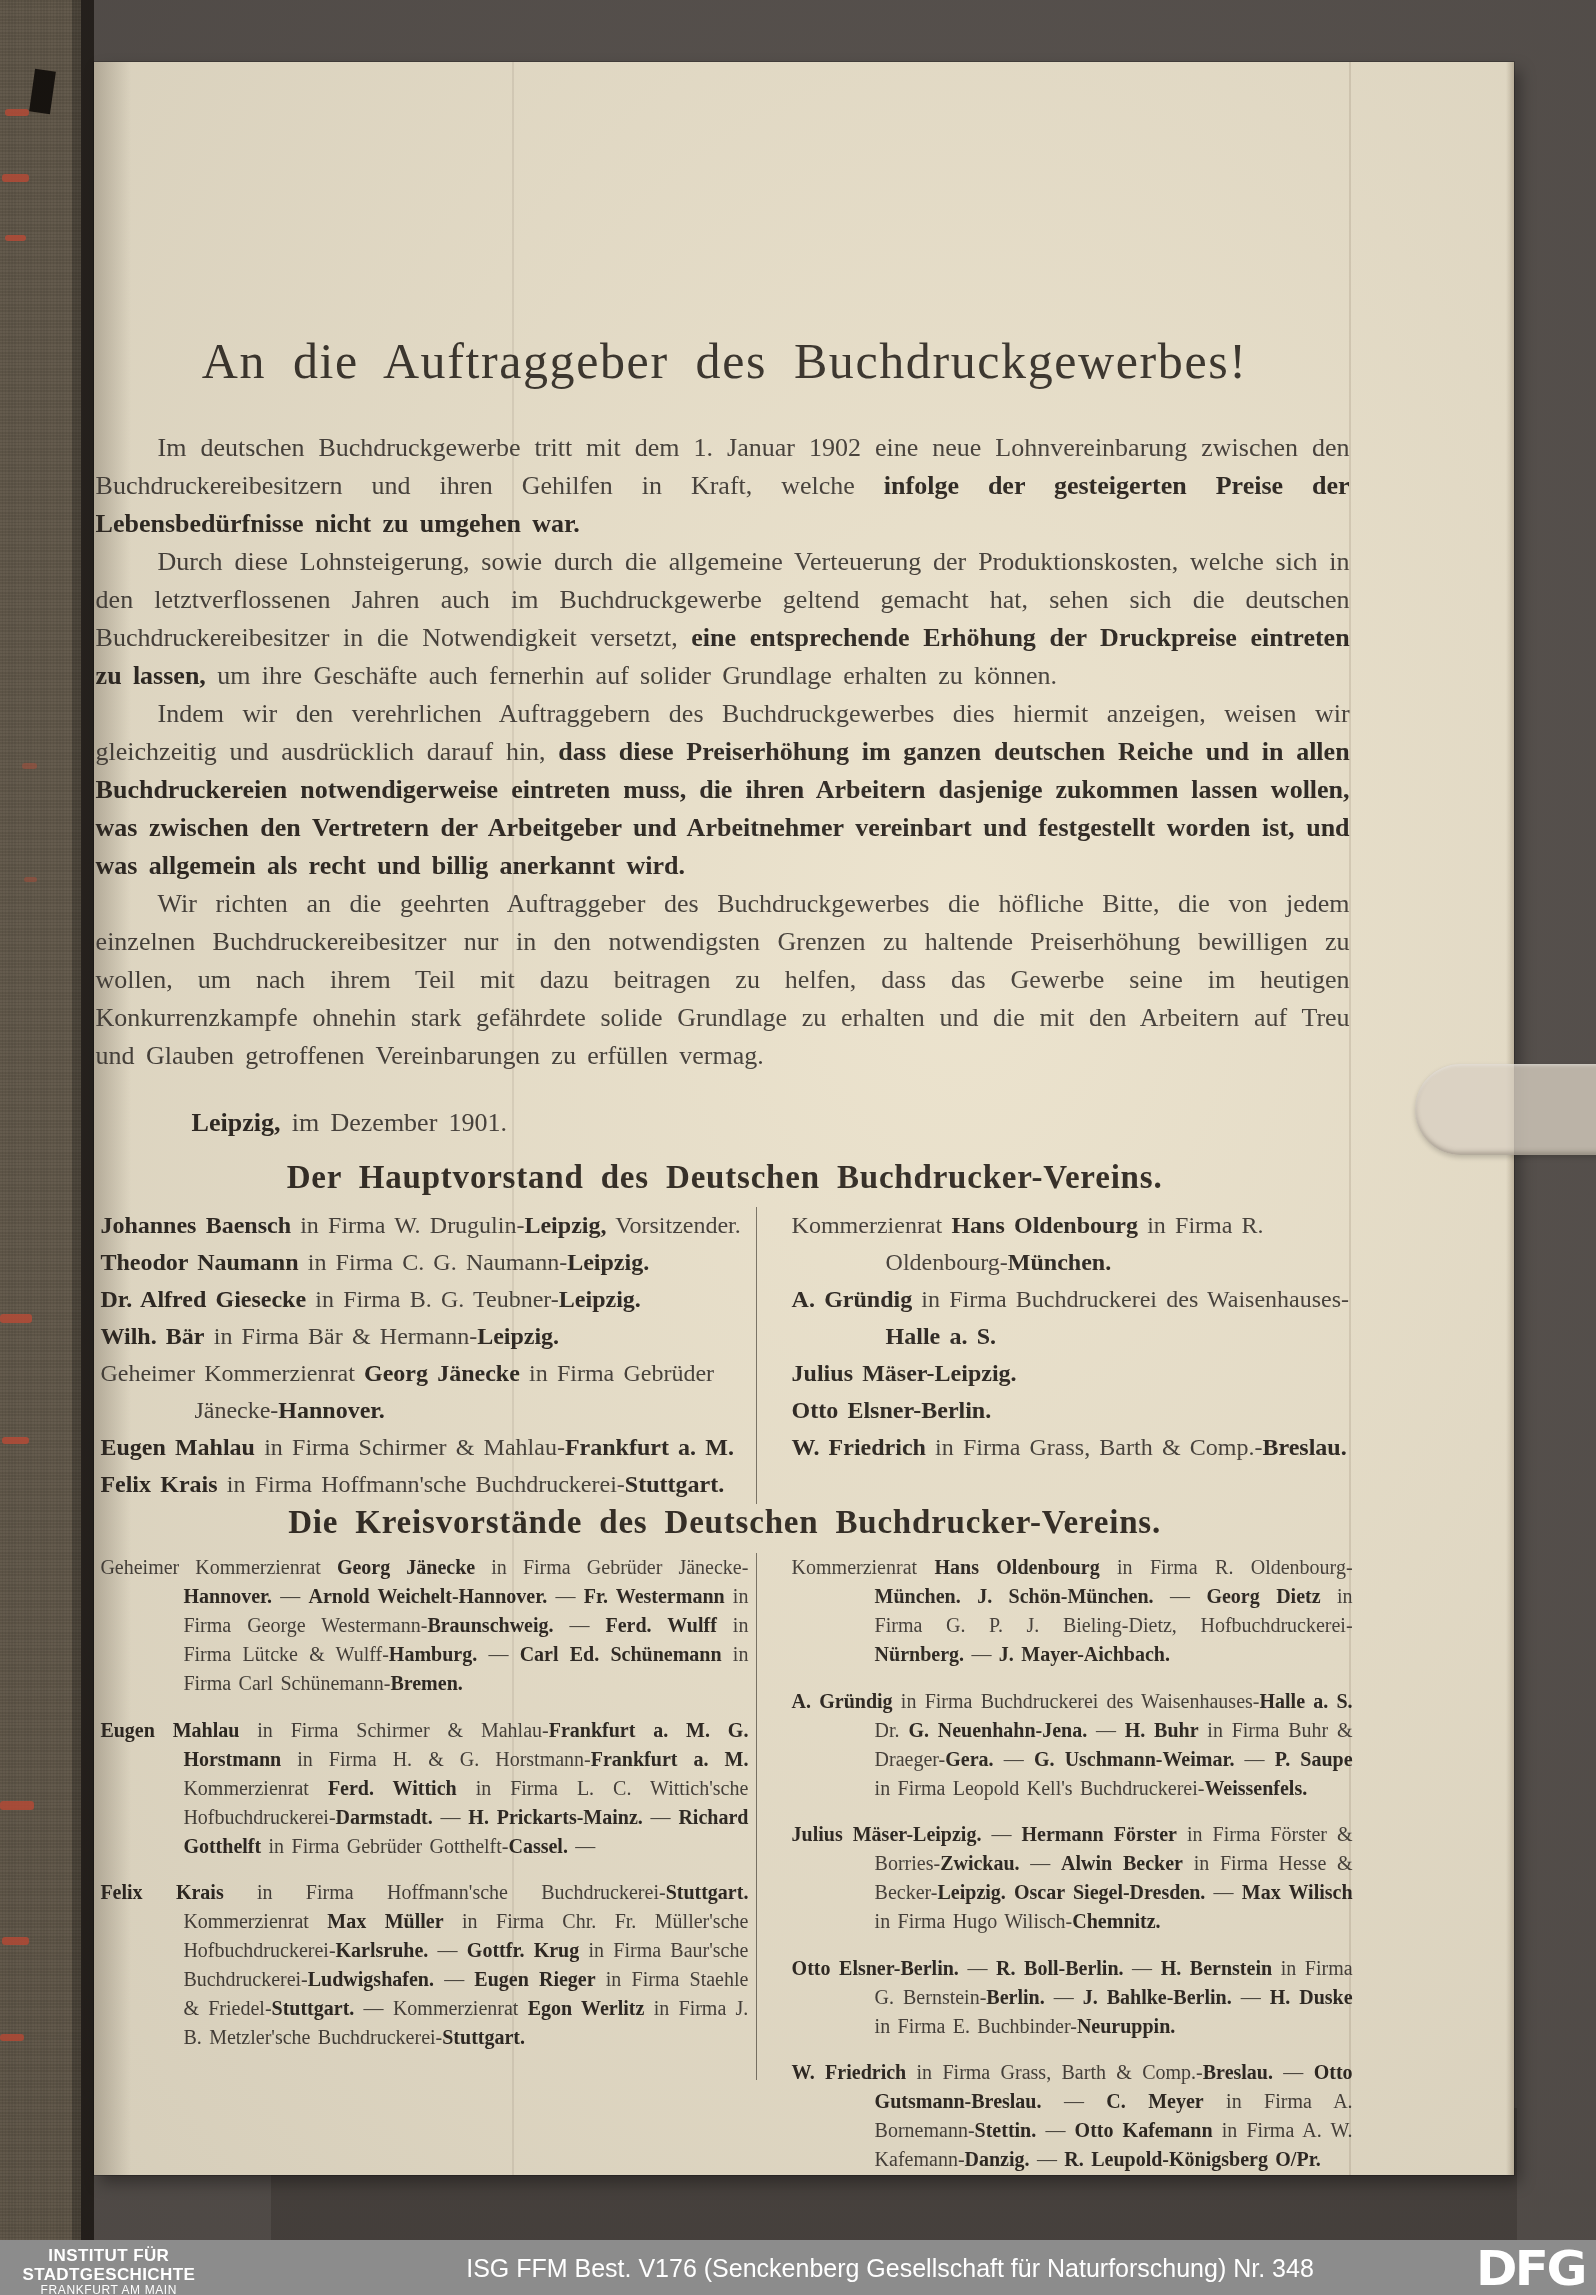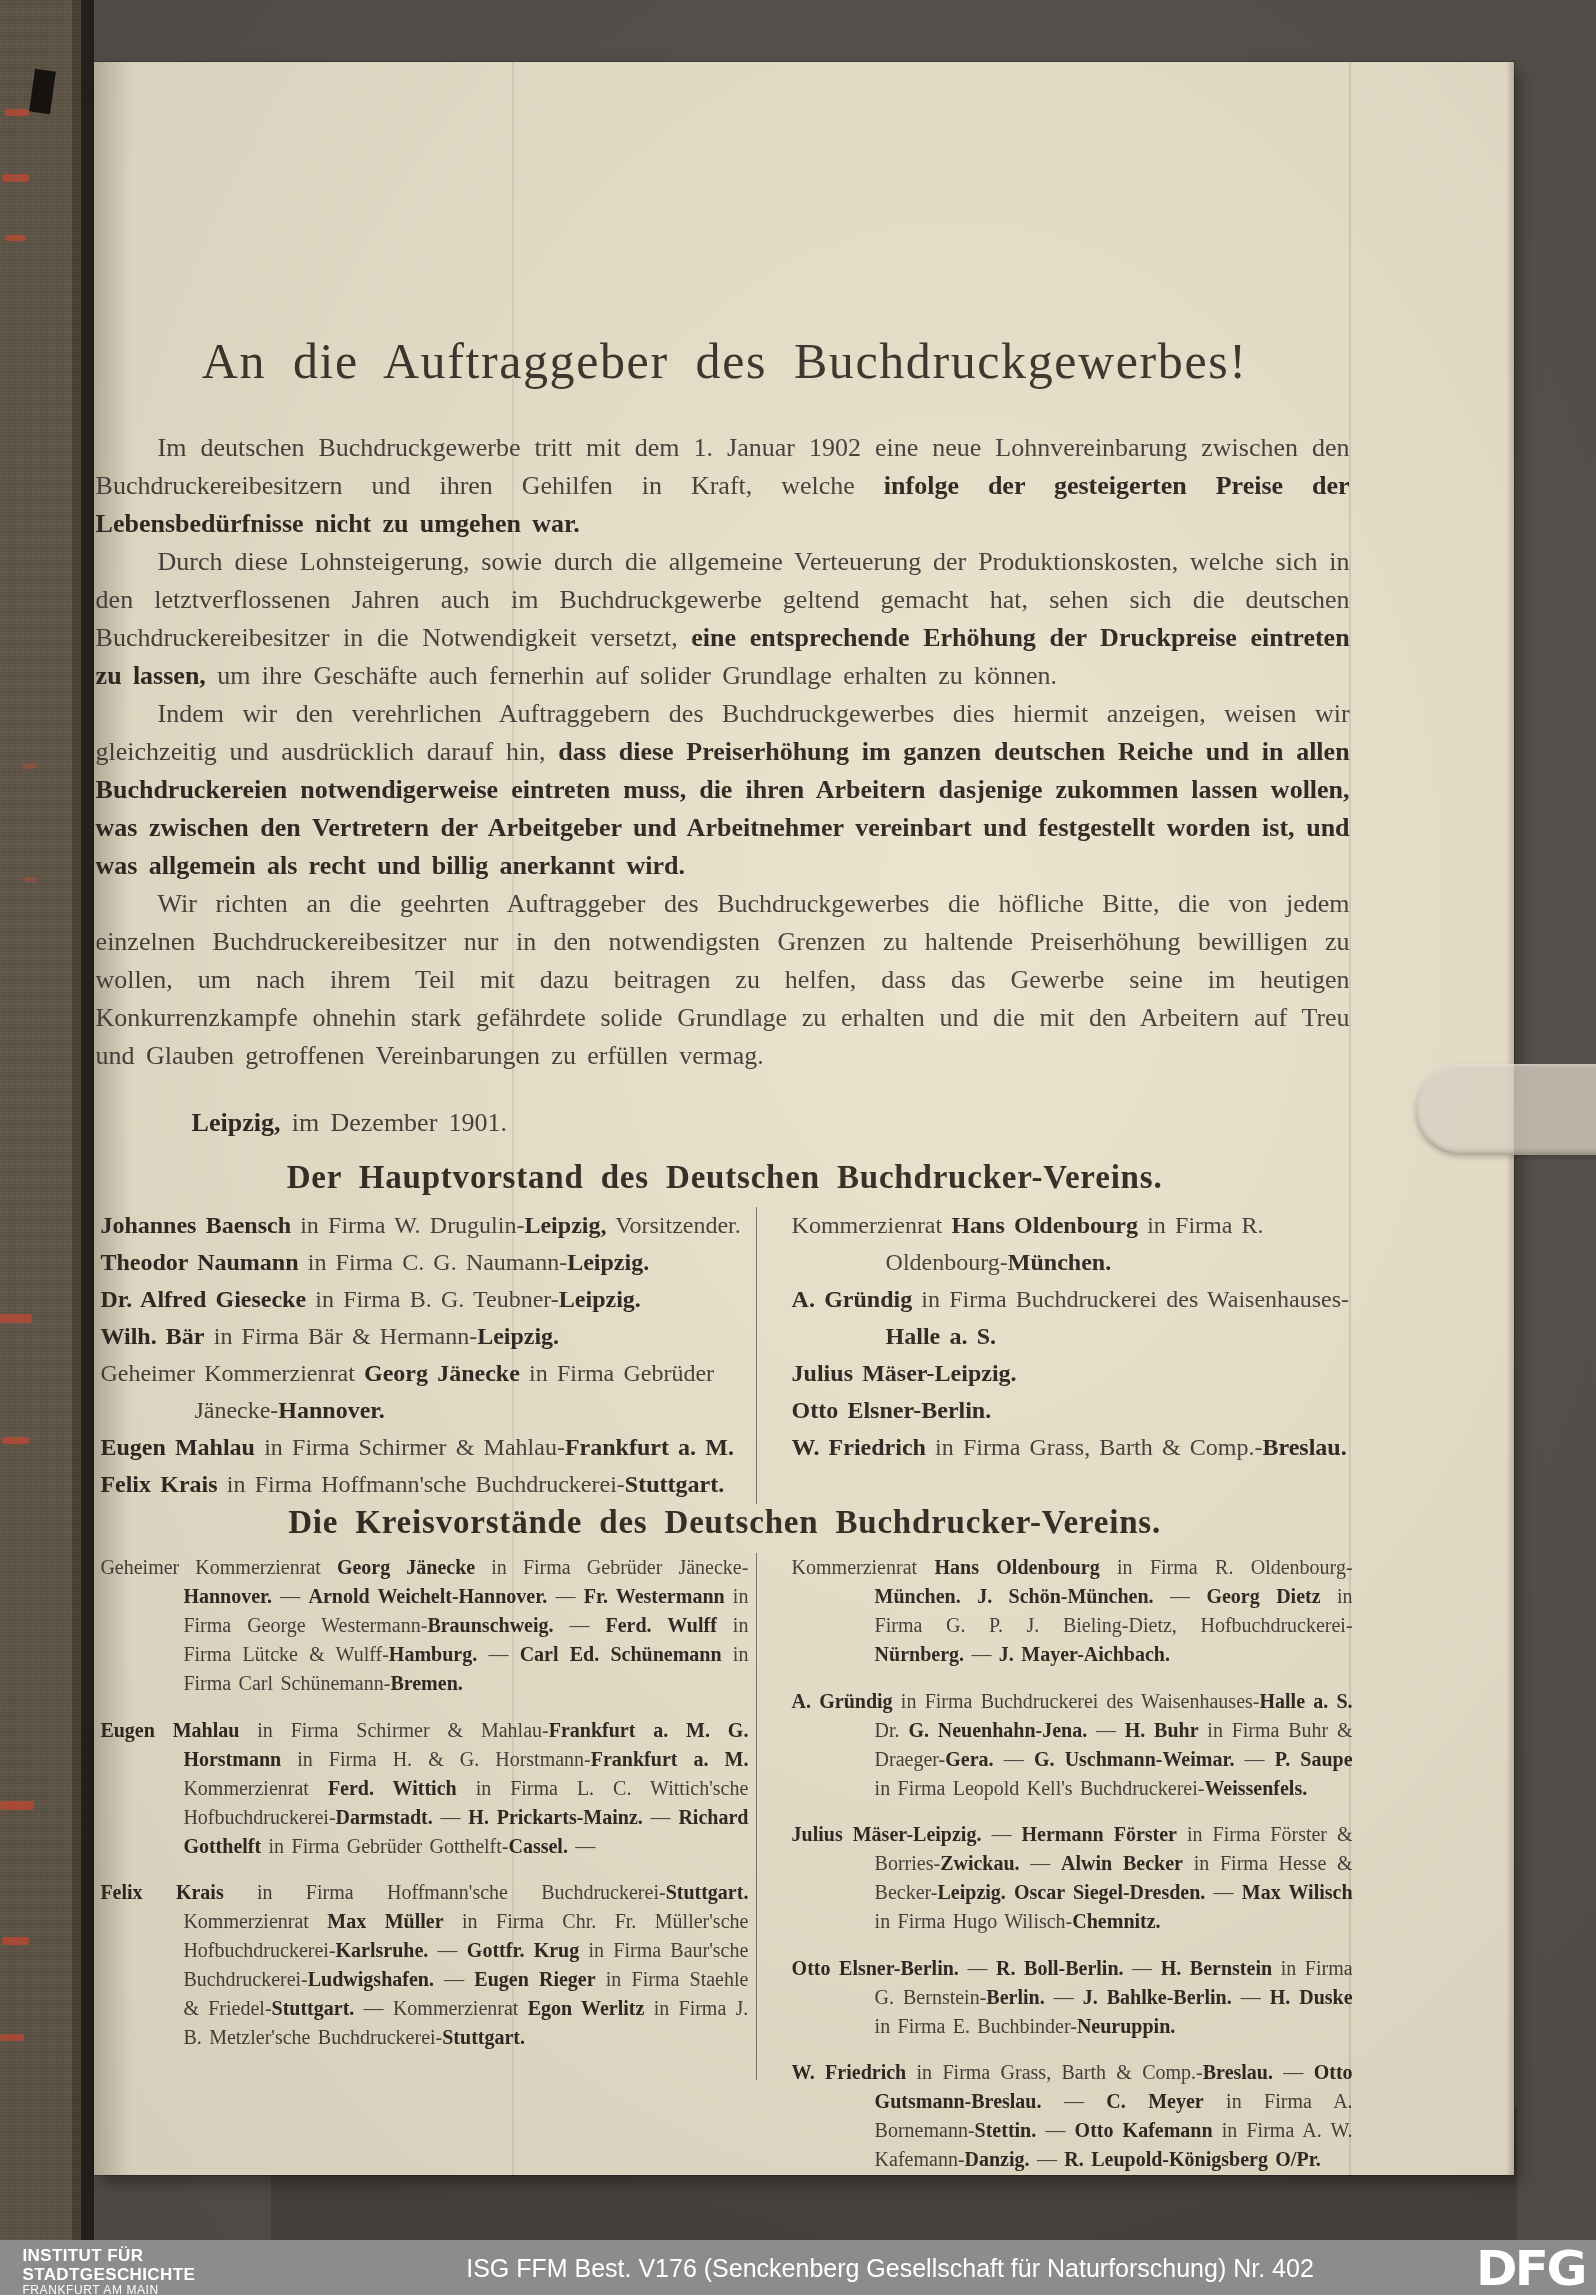--- a/index.html
+++ b/index.html
@@ -70,21 +70,21 @@
   
   .clip{position:absolute;left:1415px;top:1064px;width:192px;height:91px;
         background:rgba(216,208,193,.78);
         border-radius:48px 0 0 48px;
         box-shadow:inset 0 1.6px 3.2px rgba(255,255,255,.45), inset 0 -2.4px 4.8px rgba(60,50,40,.35), 0 2.4px 4.8px rgba(0,0,0,.18);
         z-index:6;}
 
   
   .footer{position:absolute;left:0;top:2240px;width:1597px;height:56px;
           background:var(--footer_bar,#8c8c8c);z-index:8;
-          font-family:"Liberation Sans",sans-serif;color:#fff;}
+          font-family:"Liberation Sans",sans-serif;color:#fff;text-align:center;}
   .inst{position:absolute;left:22.4px;top:6.4px;line-height:1.12;}
   .inst .l1,.inst .l2{font-size:17px;font-weight:bold;letter-spacing:0.4px;}
   .inst .l3{font-size:12px;font-weight:400;letter-spacing:0.6px;}
   .caption{position:absolute;left:890px;top:50%;transform:translate(-50%,-50%);
            font-size:25px;white-space:nowrap;}
   .dfg{position:absolute;right:14.4px;top:50%;transform:translateY(-50%) scaleX(1.04);
        font-family:"DejaVu Sans",sans-serif;font-size:48px;font-weight:800;letter-spacing:-2.4px;}
 </style>
 </head>
 <body>
@@ -165,18 +165,18 @@
   </div>
 
   <div class="clip"></div>
 
   <div class="footer">
     <div class="inst">
       <div class="l1">INSTITUT FÜR</div>
       <div class="l2">STADTGESCHICHTE</div>
       <div class="l3">FRANKFURT AM MAIN</div>
     </div>
-    <div class="caption">ISG FFM Best. V176 (Senckenberg Gesellschaft für Naturforschung) Nr. 402</div>
+    <div class="caption">ISG FFM Best. V176 (Senckenberg Gesellschaft für Naturforschung) Nr. 348</div>
     <div class="dfg">DFG</div>
   </div>
 
 </div>
 
 
 </body></html>

